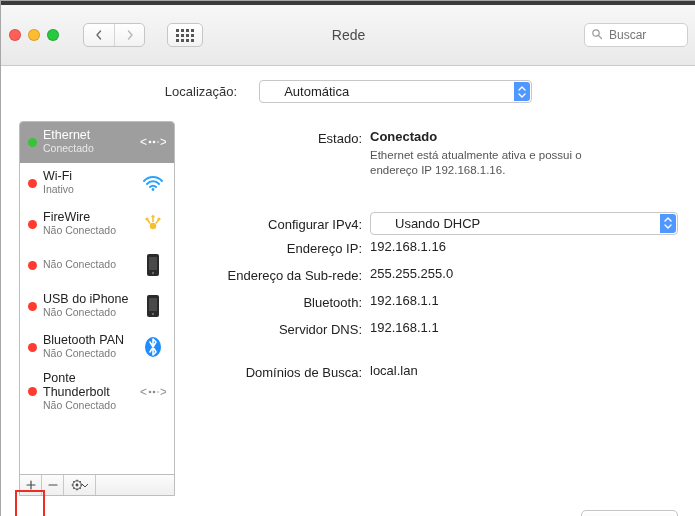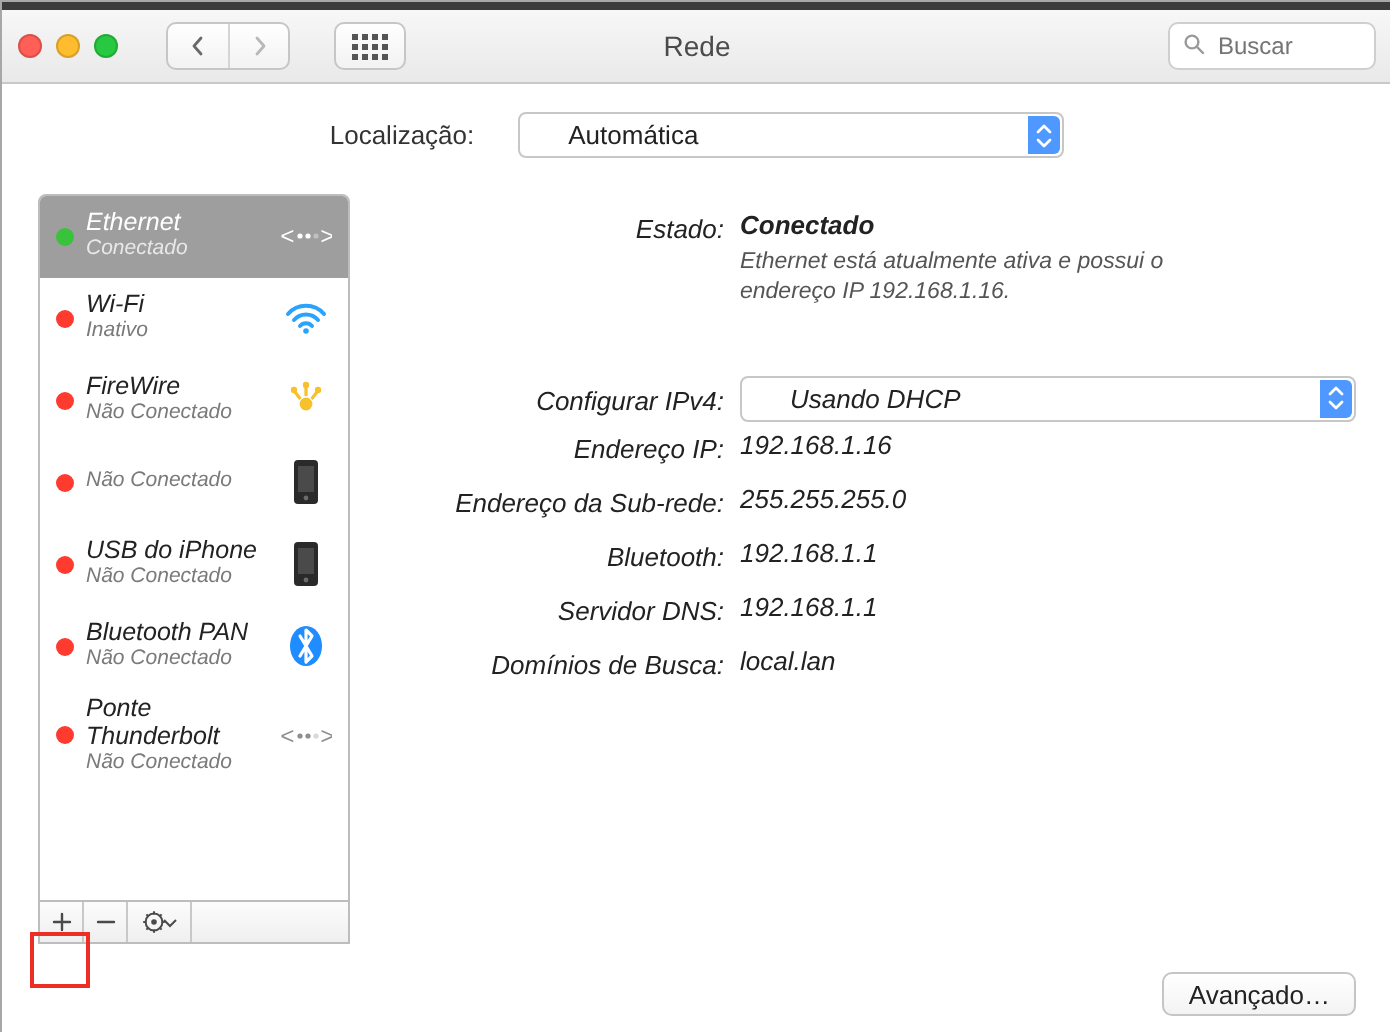--- a/index.html
+++ b/index.html
@@ -21,21 +21,21 @@
   .menubar {
     height: 4px;
     background: #3b3b3b;
   }
   .titlebar {
     height: 36px;
     background: linear-gradient(#f7f7f7, #e9e9e9);
     border-bottom: 1px solid #c9c9c9;
     display: flex;
     align-items: center;
-    padding: 0 8px;
+    padding: 12px 8px;
     position: relative;
     gap: 14px;
   }
   .traffic-lights { display: flex; gap: 7px; margin-right: 10px; }
   .tl { width: 12px; height: 12px; border-radius: 50%; box-shadow: inset 0 0 0 1px rgba(0,0,0,.15); }
   .tl.red { background: #ff5f57; }
   .tl.yellow { background: #febc2e; }
   .tl.green { background: #28c840; }
   .seg {
     display: inline-flex;
@@ -119,21 +119,20 @@
     background: #4f98ff;
     border-radius: 0 3px 3px 0;
     display: flex; flex-direction: column; align-items: center; justify-content: center;
     color: #fff;
   }
   .arrows svg { display: block; }
   .main {
     display: flex;
     margin: 8px 18px 0 18px;
     height: 375px;
-    font-style: italic;
   }
   .sidebar {
     width: 177px;
     border: 1px solid #bdbdbd;
     border-radius: 4px 4px 0 0;
     overflow: hidden;
     display: flex;
     flex-direction: column;
     background: #fff;
   }
@@ -445,21 +444,21 @@
           <div class="valcol">255.255.255.0</div>
         </div>
         <div class="row" style="margin-top:10px;">
           <div class="keycol">Bluetooth:</div>
           <div class="valcol">192.168.1.1</div>
         </div>
         <div class="row" style="margin-top:10px;">
           <div class="keycol">Servidor DNS:</div>
           <div class="valcol muted">192.168.1.1</div>
         </div>
-        <div class="row" style="margin-top:10px;">
+        <div class="row" style="margin-top:26px;">
           <div class="keycol">Domínios de Busca:</div>
           <div class="valcol muted">local.lan</div>
         </div>
       </div>
     </div>
 
     <div class="footer">
       <button class="btn">Avançado…</button>
     </div>
 

